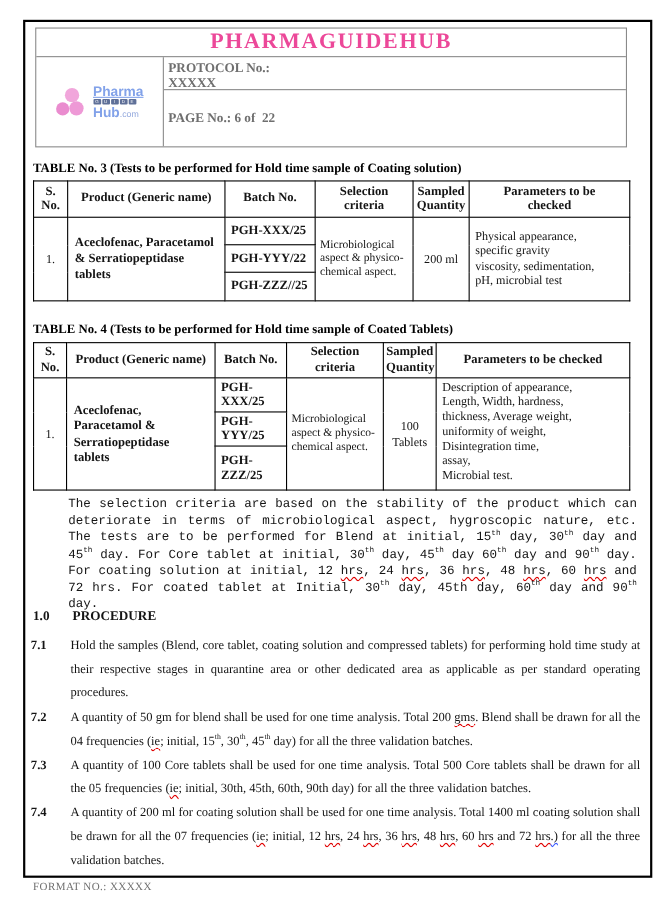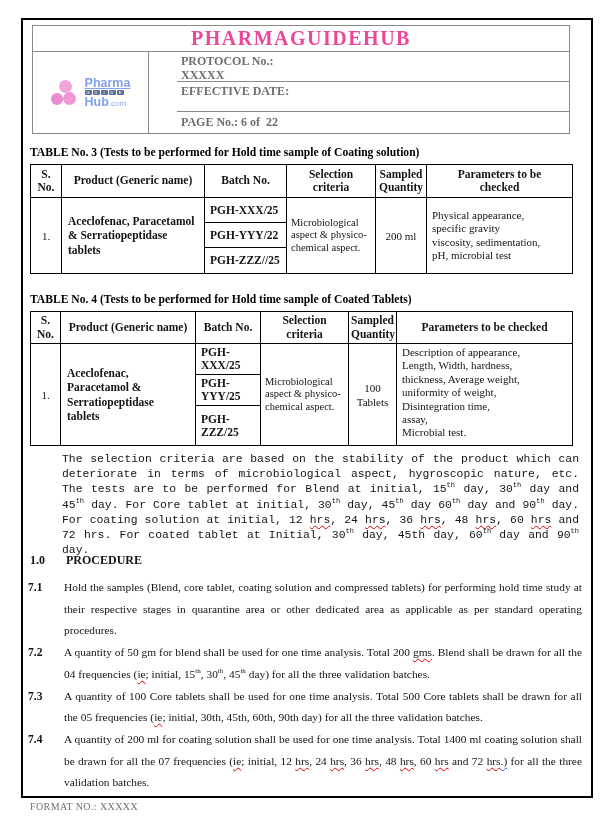--- a/index.html
+++ b/index.html
@@ -12,21 +12,21 @@
 
   
   .hdr{left:32px;top:25px;width:538px;height:109px;border:1px solid #8a8a8a;box-sizing:border-box;
        display:flex;flex-direction:column;background:#fff;}
   .hdr-brand{height:25px;border-bottom:1px solid #8a8a8a;display:flex;align-items:center;justify-content:center;
        font-weight:bold;font-size:20px;letter-spacing:1.5px;color:#ec4899;}
   .hdr-row2{flex:1;display:flex;min-height:0;}
   .cell-logo{width:116px;border-right:1px solid #8a8a8a;display:flex;align-items:center;justify-content:center;box-sizing:border-box;}
   .cell-title{width:272px;border-right:1px solid #8a8a8a;box-sizing:border-box;display:flex;align-items:center;justify-content:center;
        text-align:center;font-weight:bold;font-size:11.8px;line-height:15.5px;color:#6f6f6f;white-space:pre-line;letter-spacing:0.2px;}
-  .cell-right{flex:1;display:flex;flex-direction:column;font-weight:bold;font-size:12px;color:#6f6f6f;margin-left:28px;}
+  .cell-right{flex:1;display:flex;flex-direction:column;font-weight:bold;font-size:12px;color:#6f6f6f;}
   .rc{padding:2px 4px;box-sizing:border-box;}
   .rc1{height:30px;border-bottom:1px solid #8a8a8a;line-height:14px;white-space:pre-line;}
   .rc2{height:30px;border-bottom:1px solid #8a8a8a;}
   .rc3{flex:1;display:flex;align-items:center;white-space:pre;}
 
   
   .logo{display:flex;align-items:center;gap:5px;font-family:"Liberation Sans","DejaVu Sans",sans-serif;}
   .circles{position:relative;width:29px;height:26px;flex:none;}
   .c{position:absolute;border-radius:50%;}
   .c1{width:13px;height:13px;left:8px;top:0;background:#f1a6db;}
@@ -99,21 +99,20 @@
               <span class="chip">D</span>
               <span class="chip">E</span>
             </span>
             <span class="lh"><span>Hub</span><span class="lcom">.com</span></span>
           </div>
         </div>
       </div>
       <div class="cell-right">
         <div class="rc rc1">PROTOCOL No.:
 XXXXX</div>
-        <div class="rc rc2">EFFECTIVE DATE:</div>
         <div class="rc rc3">PAGE No.: 6 of  22</div>
       </div>
     </div>
   </div>
 
   <div class="abs ttitle t3t">TABLE No. 3 (Tests to be performed for Hold time sample of Coating solution)</div>
   <table class="abs tbl t3">
     <colgroup>
         <col style="width:31px">
         <col style="width:143px">

